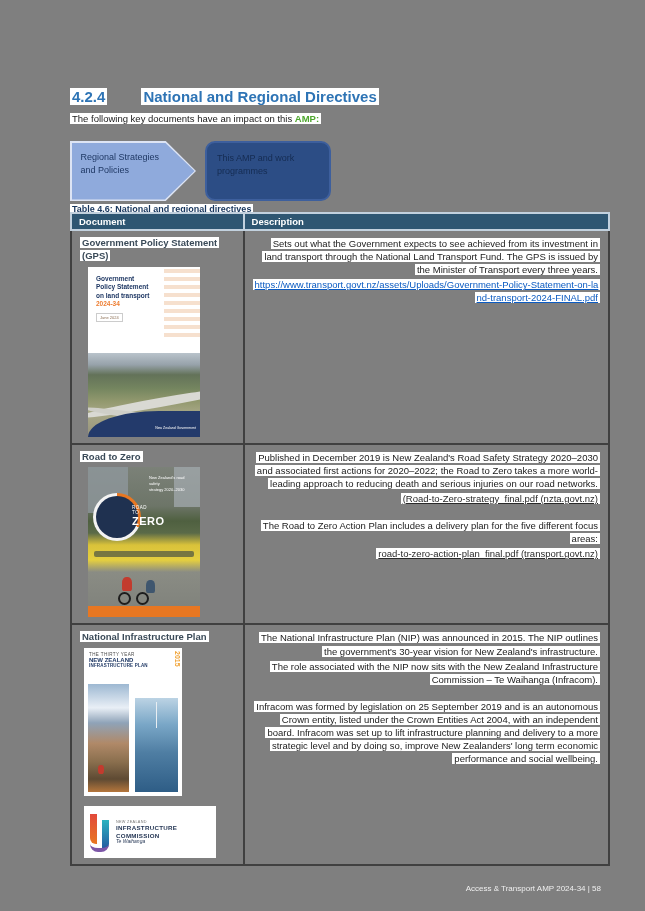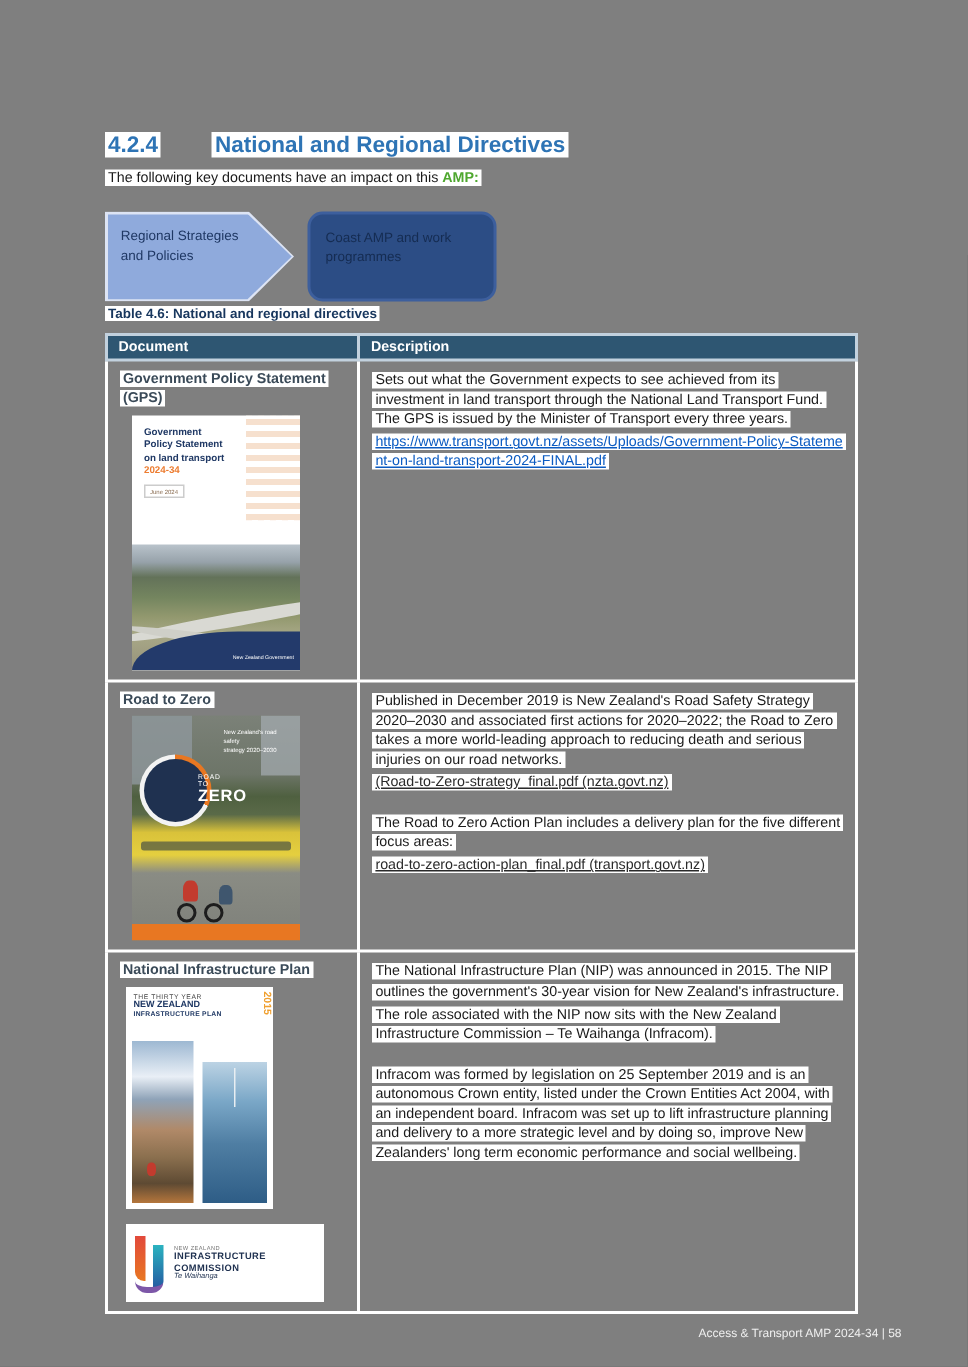--- a/index.html
+++ b/index.html
@@ -27,27 +27,27 @@
   .step { position:relative; width:126px; height:60px; }
   .arrow-outer { position:absolute; inset:0; clip-path:polygon(0 0,76% 0,100% 50%,76% 100%,0 100%); }
   .arrow-inner { position:absolute; inset:1.5px; clip-path:polygon(0 0,76% 0,100% 50%,76% 100%,0 100%); padding:8px 26px 8px 9px; font-size:9px; line-height:1.45; }
   .s1 .arrow-outer { background:#e4edf7; } .s1 .arrow-inner { background:#bdd7ee; color:#1f3864; }
   .s2 .arrow-outer { background:#dde4f4; } .s2 .arrow-inner { background:#8faadc; color:#1f3864; }
   .s3 .arrow-outer { background:#c3d2ea; } .s3 .arrow-inner { background:#3b66ae; color:#142b51; }
   .step-box { width:126px; height:60px; background:#2c4d85; border:2px solid #3d5f9d; border-radius:10px; padding:9px 10px; font-size:9px; line-height:1.45; color:#152c52; }
 
   
   .caption { position:absolute; left:70px; top:204px; font-size:9px; font-weight:bold; color:#17365d; }
-  .doc-table { position:absolute; left:70px; top:222px; width:502px; border-collapse:collapse; }
+  .doc-table { position:absolute; left:70px; top:212px; width:540px; border-collapse:collapse; }
   .doc-table th { background:#2e5672; color:#ffffff; font-size:9.5px; font-weight:bold; text-align:left; padding:2px 7px; border:2px solid #c2d1de; height:17px; }
-  .doc-table td { vertical-align:top; padding:6px 8px; border:2px solid #ffffff; font-size:9.5px; }
+  .doc-table td { vertical-align:top; padding:6px 8px; border:2px solid #404040; font-size:9.5px; }
   .col-doc { width:170px; } .col-desc { width:360px; }
   .r1 td { height:209px; } .r2 td { height:176px; } .r3 td { height:203px; }
   .doc-title { font-weight:600; color:#3a4a58; line-height:1.35; display:block; margin-bottom:4px; }
-  .desc p { color:#1b1b1b; line-height:1.38; margin-bottom:2px; }
+  .desc p { color:#1b1b1b; line-height:1.38; margin-bottom:2px;text-align:right; }
   .blank { height:12px; }
   .url { color:#0b5bc2; text-decoration:underline; word-break:break-all; line-height:1.38; }
   .filelink { color:#2a2a2a; text-decoration:underline; line-height:1.38; }
 
   
   .gps-cover { position:relative; width:112px; height:170px; background:#ffffff; margin:4px 0 0 8px; overflow:hidden; }
   .gps-pattern { position:absolute; top:0; right:0; width:36px; height:70px;
     background:repeating-linear-gradient(0deg,#f6ddc9 0 4px,#ffffff 4px 8px), repeating-linear-gradient(90deg,#f6ddc9 0 4px,#ffffff00 4px 8px); opacity:.9; }
   .gps-text { position:relative; padding:8px 0 0 8px; width:76px; }
   .gps-line { font-size:6.5px; font-weight:bold; color:#1f3864; line-height:1.3; }
@@ -115,21 +115,21 @@
   <div class="intro">
     <span class="halo"><span>The following key documents have an impact on this </span><span class="amp">AMP:</span></span>
   </div>
 
   <div class="flow">
     <div class="step s2">
       <div class="arrow-outer"></div>
       <div class="arrow-inner">Regional Strategies and Policies</div>
     </div>
     <div class="step">
-      <div class="step-box">Coast AMP and work programmes</div>
+      <div class="step-box">This AMP and work programmes</div>
     </div>
   </div>
 
   <div class="caption"><span class="halo">Table 4.6: National and regional directives</span></div>
 
   <table class="doc-table">
     <thead>
       <tr>
         <th class="col-doc">Document</th>
         <th class="col-desc">Description</th>

